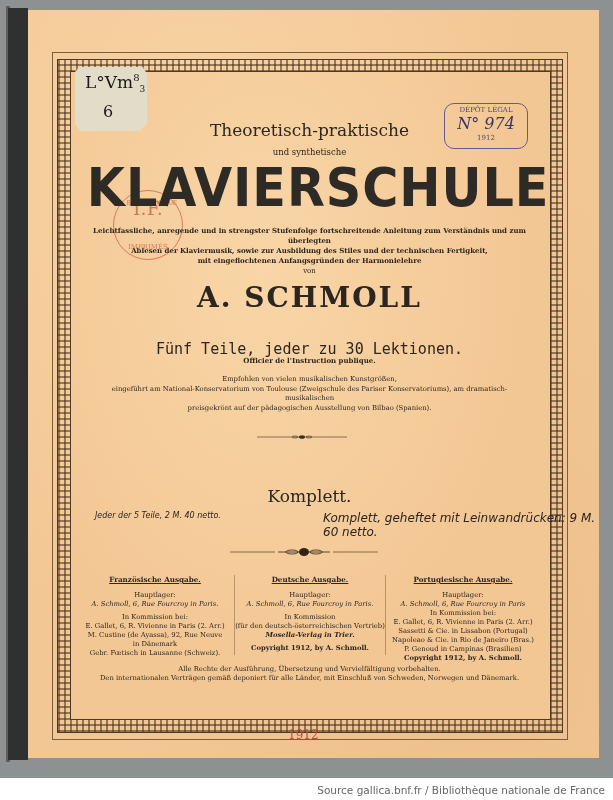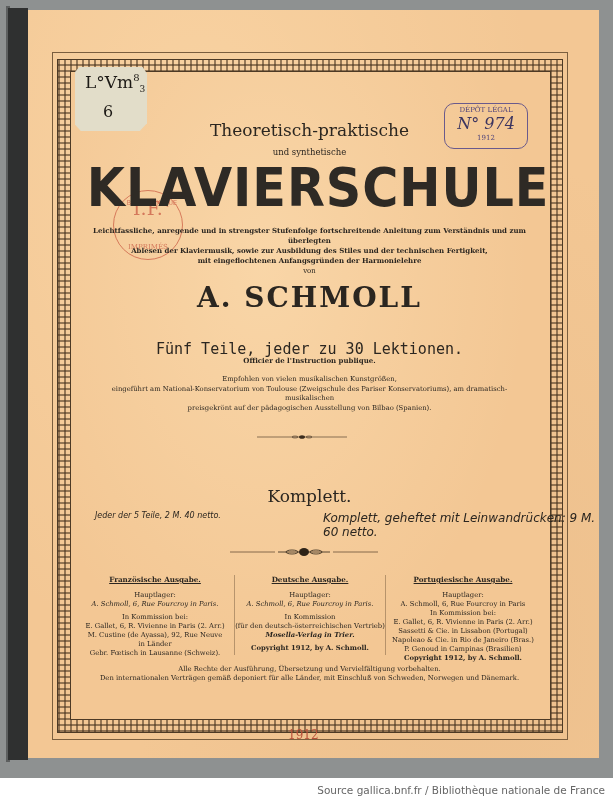--- a/index.html
+++ b/index.html
@@ -128,40 +128,40 @@
 </svg>
 
 <div class="col col-fr">
   <span class="hd">Französische Ausgabe.</span>
   <span class="ln">Hauptlager:</span>
   <span class="ln" style="font-style:italic">A. Schmoll, 6, Rue Fourcroy in Paris.</span>
   <div class="gap"></div>
   <span class="ln">In Kommission bei:</span>
   <span class="ln">E. Gallet, 6, R. Vivienne in Paris (2. Arr.)</span>
   <span class="ln">M. Custine (de Ayassa), 92, Rue Neuve</span>
-  <span class="ln">in Länder</span>
+  <span class="ln">in Dänemark</span>
   <span class="ln">Gebr. Fœtisch in Lausanne (Schweiz).</span>
 </div>
 
 <div class="col col-de">
   <span class="hd">Deutsche Ausgabe.</span>
   <span class="ln">Hauptlager:</span>
   <span class="ln" style="font-style:italic">A. Schmoll, 6, Rue Fourcroy in Paris.</span>
   <div class="gap"></div>
   <span class="ln">In Kommission</span>
   <span class="ln">(für den deutsch-österreichischen Vertrieb)</span>
   <span class="ln" style="font-weight:bold;font-style:italic">Mosella-Verlag in Trier.</span>
   <div class="gap"></div>
   <span class="ln" style="font-weight:bold">Copyright 1912, by A. Schmoll.</span>
 </div>
 
 <div class="col col-pt">
   <span class="hd">Portugiesische Ausgabe.</span>
   <span class="ln">Hauptlager:</span>
-  <span class="ln" style="">A. Schmoll, 6, Rue Fourcroy in Paris</span>
+  <span class="ln" style="font-style:italic">A. Schmoll, 6, Rue Fourcroy in Paris</span>
   <span class="ln">In Kommission bei:</span>
   <span class="ln">E. Gallet, 6, R. Vivienne in Paris (2. Arr.)</span>
   <span class="ln">Sassetti &amp; Cie. in Lissabon (Portugal)</span>
   <span class="ln">Napoleao &amp; Cie. in Rio de Janeiro (Bras.)</span>
   <span class="ln">P. Genoud in Campinas (Brasilien)</span>
   <span class="ln" style="font-weight:bold">Copyright 1912, by A. Schmoll.</span>
 </div>
 
 <div class="c t-rights">
   <div>Alle Rechte der Ausführung, Übersetzung und Vervielfältigung vorbehalten.</div>

